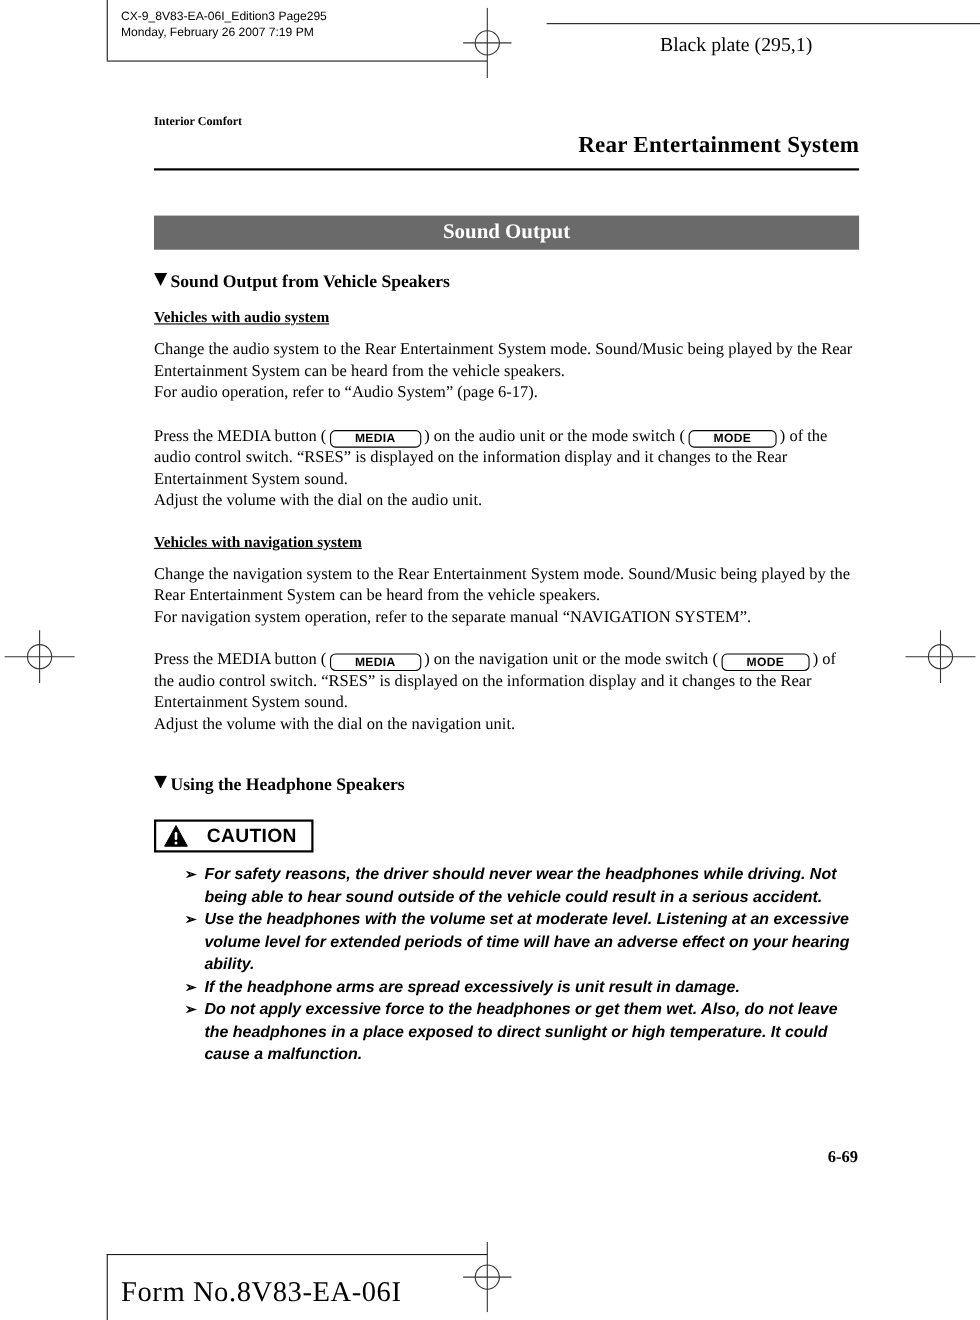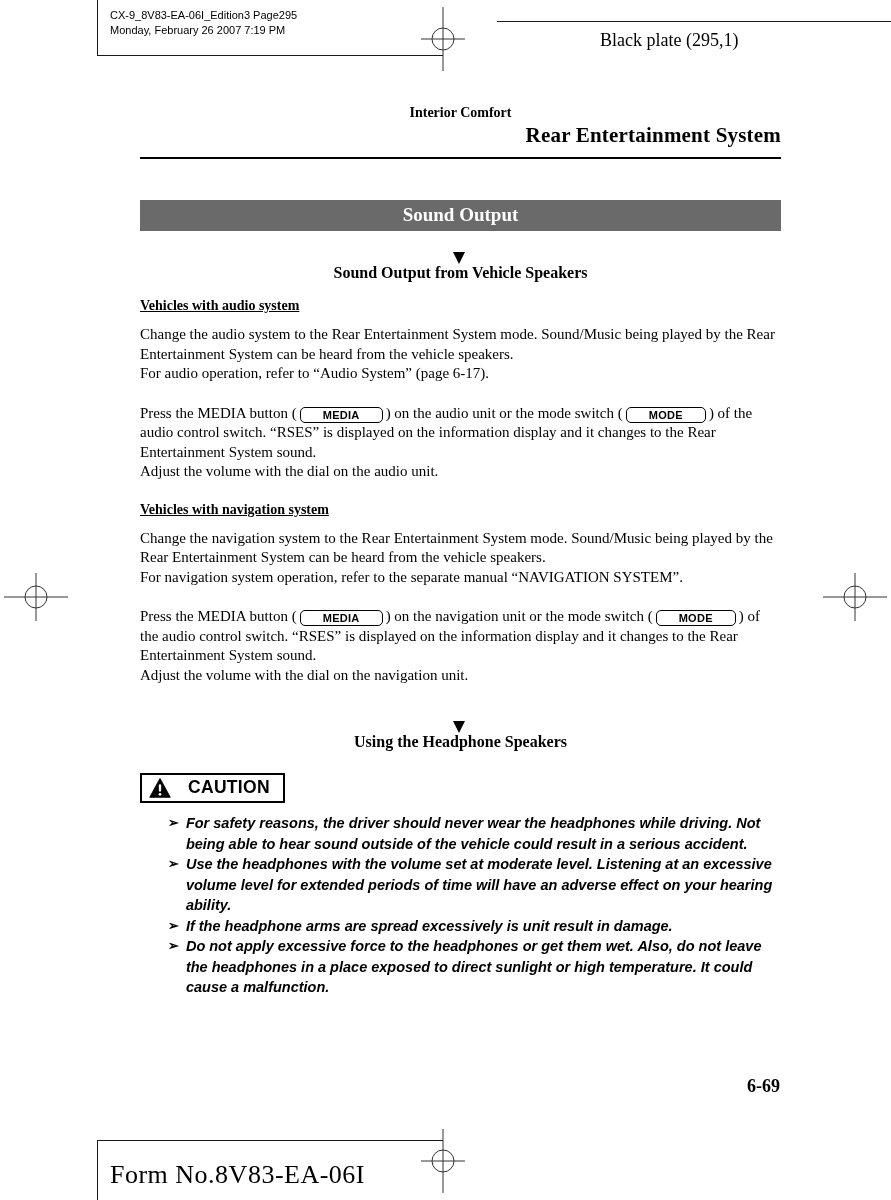--- a/index.html
+++ b/index.html
@@ -40,37 +40,37 @@
   #ch-top    { left: 411px; top: 7px; }
   #ch-left   { left: 4px;   top: 565px; }
   #ch-right  { left: 823px; top: 565px; }
   #ch-bottom { left: 411px; top: 1129px; }
 
   
   .content {
     position: absolute; left: 140px; top: 105px; width: 641px;
   }
   .kicker {
-    text-align: center; font-weight: bold; font-size: 14px;
+    text-align: left; font-weight: bold; font-size: 11px;
   }
   .title {
     margin: 2px 0 0 0; text-align: right;
     font-size: 21px; font-weight: bold; letter-spacing: 0.2px;
   }
   .rule { margin-top: 9px; height: 2px; background: #000; }
 
   .banner {
     margin-top: 41px; background: #6a6a6a; color: #ffffff;
     text-align: center; font-weight: bold; font-size: 19px;
     padding: 4px 0 5px 0;
   }
 
   .sec-heading {
     margin: 21px 0 0 0; font-size: 16px; font-weight: bold;
-    display: flex; align-items: center; flex-direction: column;
+    display: flex; 
   }
   .sec-heading.mt-lg { margin-top: 36px; }
   .tri {
     width: 12px; height: 12px; background: #000;
     clip-path: polygon(0 0, 100% 0, 50% 100%);
     display: inline-block; margin-right: 3px; flex: none;
   }
 
   .subheading {
     margin: 16px 0 0 0; font-size: 14px; font-weight: bold;
@@ -104,22 +104,22 @@
   .caution-list {
     margin: 10px 0 0 28px;
     font-family: "Liberation Sans", sans-serif;
     font-style: italic; font-weight: bold;
     font-size: 14.5px; line-height: 20.5px;
   }
   .caution-item { display: flex; gap: 7px; }
   .bullet { flex: none; font-style: normal; font-size: 13px; line-height: 20.5px; }
 
   .page-number {
-    position: absolute; right: 111px; top: 1076px;
-    font-weight: bold; font-size: 18px;
+    position: absolute; right: 111px; top: 1044px;
+    font-weight: bold; font-size: 15px;
   }
 </style>
 </head>
 <body>
 
 <div class="proof-line" id="tl-vline"></div>
 <div class="proof-line" id="tl-hline"></div>
 <div class="proof-line" id="tr-hline"></div>
 <div class="proof-line" id="bl-hline"></div>
 <div class="proof-line" id="bl-vline"></div>

